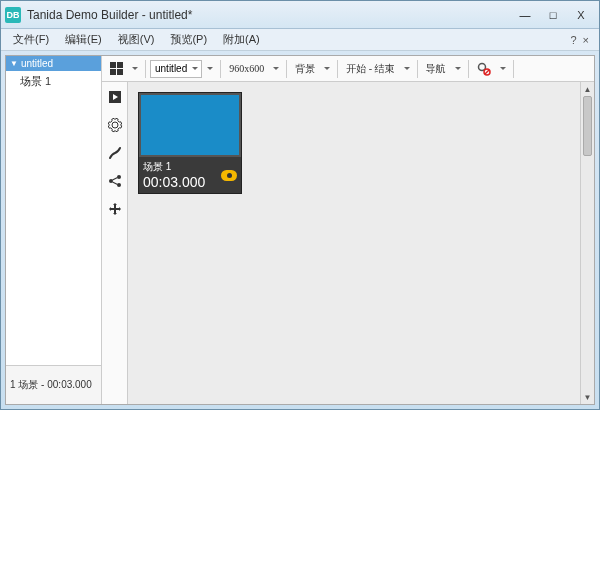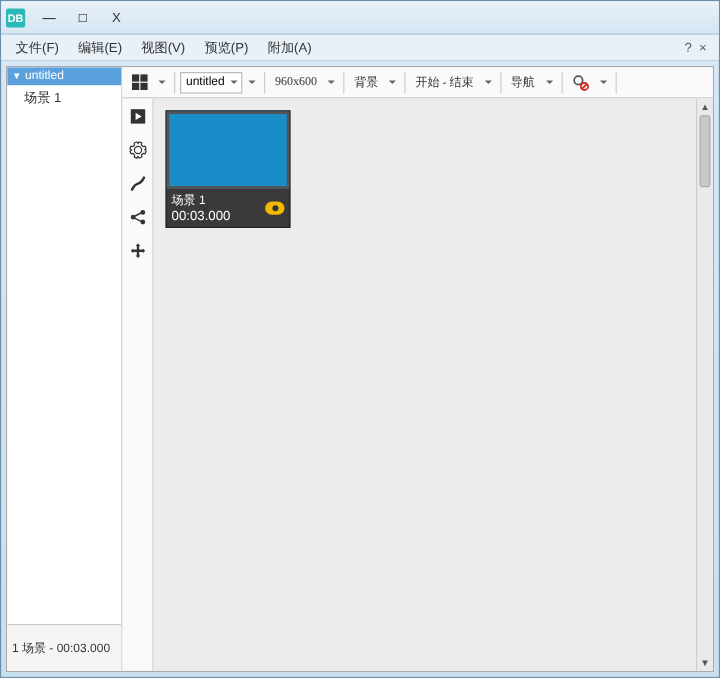--- a/index.html
+++ b/index.html
@@ -1,17 +1,17 @@
 <!DOCTYPE html>
 <html><head>
 <meta charset="utf-8">
 <style>
 * { margin: 0; padding: 0; box-sizing: border-box; font-family: "Microsoft YaHei", Arial, sans-serif; }
 body { width: 600px; height: 565px; background: #fff; overflow: hidden; }
-.window { width: 600px; height: 565px; background: linear-gradient(to bottom, #d9e8f5 0%, #c8dff0 100%); border: 1px solid #6b8fa8; display: flex; flex-direction: column; }
+.window { width: 600px; height: 410px; background: linear-gradient(to bottom, #d9e8f5 0%, #c8dff0 100%); border: 1px solid #6b8fa8; display: flex; flex-direction: column; }
 .titlebar { height: 28px; background: linear-gradient(to bottom, #e8f0f8 0%, #d5e6f3 100%); display: flex; align-items: center; padding: 0 4px; border-bottom: 1px solid #a8c0d4; }
 .app-icon { width: 16px; height: 16px; background: #2ab8b8; border-radius: 2px; margin-right: 6px; display: flex; align-items: center; justify-content: center; font-size: 9px; color: #fff; font-weight: bold; }
 .title { font-size: 12px; color: #333; flex: 1; }
 .win-controls { display: flex; gap: 0; }
 .win-btn { width: 28px; height: 18px; display: flex; align-items: center; justify-content: center; font-size: 11px; cursor: pointer; }
 .win-btn.close { color: #333; }
 .menubar { height: 22px; background: #e8f0f8; display: flex; align-items: center; padding: 0 4px; border-bottom: 1px solid #c0d0dc; }
 .menu-item { padding: 2px 8px; font-size: 11px; color: #333; cursor: pointer; }
 .help-area { margin-left: auto; display: flex; align-items: center; gap: 6px; font-size: 11px; color: #555; padding-right: 6px; }
 .body-area { flex: 1; display: flex; background: #fff; margin: 4px; border: 1px solid #aaa; overflow: hidden; }
@@ -34,37 +34,38 @@
 .tb-icon-red svg { width: 14px; height: 14px; }
 .content-row { flex: 1; display: flex; overflow: hidden; }
 .icon-rail { width: 26px; background: #fafafa; border-right: 1px solid #ccc; display: flex; flex-direction: column; align-items: center; padding-top: 6px; gap: 10px; }
 .rail-btn { width: 18px; height: 18px; display: flex; align-items: center; justify-content: center; cursor: pointer; color: #333; }
 .canvas-area { flex: 1; background: #ececec; padding: 10px; overflow: auto; position: relative; }
 .scene-thumb { width: 104px; background: #3a3a3a; border: 1px solid #222; }
 .scene-img { width: 100%; height: 64px; background: #1a8cc8; border: 2px solid #555; }
 .scene-info { display: flex; align-items: center; justify-content: space-between; padding: 3px 4px; }
 .scene-text { display: flex; flex-direction: column; }
 .scene-name { color: #fff; font-size: 10px; }
-.scene-time { color: #fff; font-size: 11px; }
+.scene-time { color: #fff; font-size: 14px; }
 .scene-eye { width: 16px; height: 11px; background: #f5b800; border-radius: 6px; position: relative; }
 .scene-eye::after { content: ""; position: absolute; width: 5px; height: 5px; background: #333; border-radius: 50%; top: 3px; left: 5.5px; }
 .vscroll { width: 14px; background: #eaeaea; border-left: 1px solid #ccc; position: relative; }
 .vscroll .thumb-bar { position: absolute; top: 14px; left: 2px; right: 2px; height: 60px; background: #c8c8c8; border: 1px solid #aaa; border-radius: 2px; }
 .vscroll .arrow { position: absolute; left: 0; right: 0; height: 14px; display: flex; align-items: center; justify-content: center; font-size: 8px; color: #555; background: #eaeaea; }
 .vscroll .arrow.up { top: 0; }
 .vscroll .arrow.down { bottom: 0; }
 .grid-icon { display: grid; grid-template-columns: 6px 6px; grid-template-rows: 6px 6px; gap: 1px; }
 .grid-icon span { background: #333; }
 </style>
 </head>
 <body>
 
 <div class="window">
   <div class="titlebar">
     <div class="app-icon">DB</div>
+    <div class="title">Tanida Demo Builder - untitled*</div>
     <div class="win-controls">
       <div class="win-btn">—</div>
       <div class="win-btn">□</div>
       <div class="win-btn close">X</div>
     </div>
   </div>
 
   <div class="menubar">
     <div class="menu-item">文件(F)</div>
     <div class="menu-item">编辑(E)</div>

